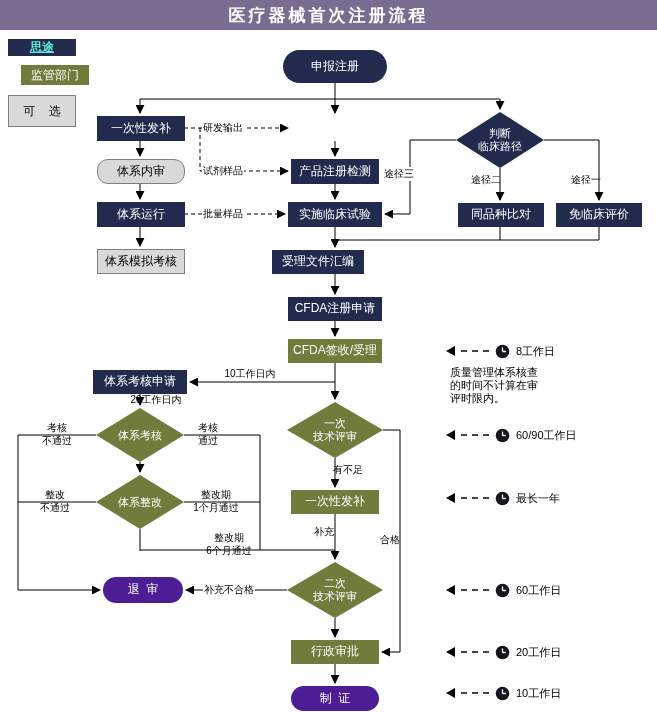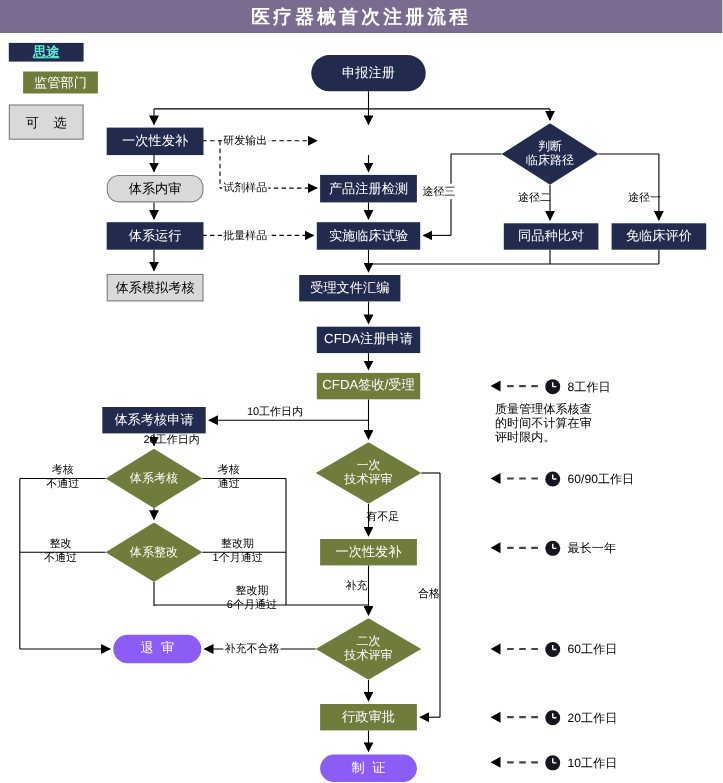--- a/index.html
+++ b/index.html
@@ -7,21 +7,21 @@
           font-family:"Liberation Sans","DejaVu Sans",sans-serif;}
   #header{position:absolute;left:0;top:0;width:657px;height:30px;background:#7a6b90;
           color:#fff;display:flex;align-items:center;justify-content:center;
           font-size:17px;font-weight:bold;letter-spacing:3px;}
   #lines{position:absolute;left:0;top:0;z-index:1;}
   .node{position:absolute;z-index:2;display:flex;align-items:center;justify-content:center;
         color:#fff;font-size:12px;text-align:center;white-space:pre-wrap;line-height:1.15;}
   .navy{background:#222b4e;}
   .olive{background:#6f7c3b;}
   .grayb{background:#d9d9d9;color:#000;border:1px solid #7f7f7f;box-sizing:border-box;}
-  .blackb{background:#8b5cf6;}
+  .blackb{background:#4c1d95;}
   .stadium{border-radius:17px;}
   .diamond{clip-path:polygon(50% 0,100% 50%,50% 100%,0 50%);font-size:11px;}
   .lbl{position:absolute;z-index:3;transform:translate(-50%,-50%);font-size:10px;
        background:#fff;padding:0 1px;color:#000;white-space:nowrap;}
   .lbl2{background:transparent;white-space:pre-wrap;line-height:13px;text-align:center;}
   .legend{position:absolute;z-index:2;display:flex;align-items:center;justify-content:center;
           font-size:12px;}
   .ann{position:absolute;z-index:3;display:flex;align-items:center;gap:6px;height:16px;}
   .tri{width:0;height:0;border-top:5px solid transparent;border-bottom:5px solid transparent;
        border-right:9px solid #000;}

